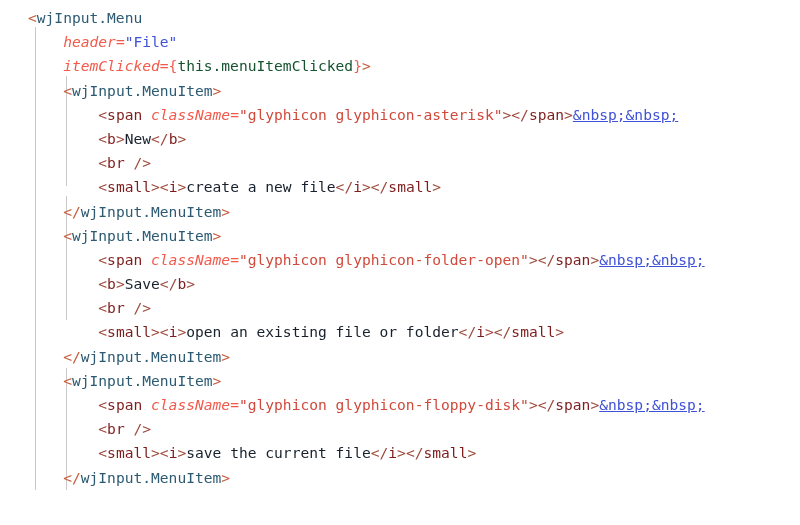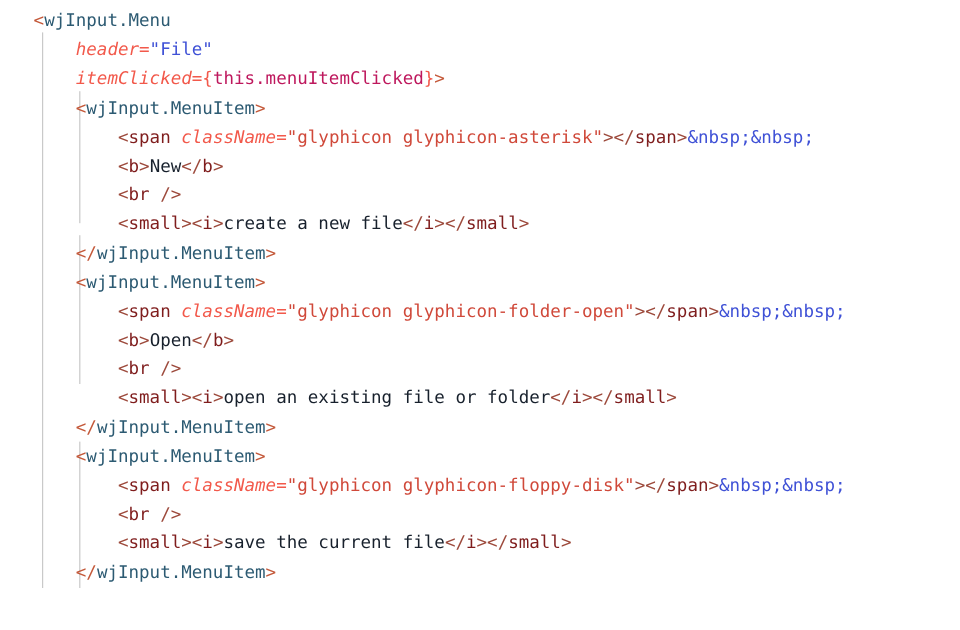--- a/index.html
+++ b/index.html
@@ -59,22 +59,22 @@
 
   
   .tk-punc      { color: #c4593a; }   
   .tk-comp      { color: #2c5a72; }   
   .tk-htmltag   { color: #7f1d1d; }   
   .tk-htmlpunc  { color: #9d4a3c; }   
   .tk-attr      { color: #f2594b; font-style: italic; }   
   .tk-strblue   { color: #3f51d6; }   
   .tk-strred    { color: #d0493a; }   
   .tk-brace     { color: #f2594b; }   
-  .tk-expr      { color: #be185d; }   
-  .tk-entity    { color: #3f51d6; }   
+  .tk-expr      { color: #14532d; }   
+  .tk-entity    { color: #3f51d6; text-decoration: underline; }   
   .tk-text      { color: #17202c; text-align: right; }   
 </style>
 </head>
 <body>
 
 <div id="code-viewer">
   <div class="indent-guides">
       <div class="guide" style="left: 35px; top: 27px; height: 463px; background: rgb(201, 201, 201);"></div>
       <div class="guide" style="left: 66px; top: 76px; height: 110px; background: rgb(201, 201, 201);"></div>
       <div class="guide" style="left: 66px; top: 196px; height: 124px; background: rgb(201, 201, 201);"></div>
@@ -85,21 +85,21 @@
       <div class="code-line"><span>    </span><span class="tk-attr">header</span><span class="tk-attr">=</span><span class="tk-strblue">"File"</span></div>
       <div class="code-line"><span>    </span><span class="tk-attr">itemClicked</span><span class="tk-attr">=</span><span class="tk-brace">{</span><span class="tk-expr">this.menuItemClicked</span><span class="tk-brace">}</span><span class="tk-punc">&gt;</span></div>
       <div class="code-line"><span>    </span><span class="tk-punc">&lt;</span><span class="tk-comp">wjInput.MenuItem</span><span class="tk-punc">&gt;</span></div>
       <div class="code-line"><span>        </span><span class="tk-htmlpunc">&lt;</span><span class="tk-htmltag">span</span><span class="tk-text"> </span><span class="tk-attr">className</span><span class="tk-attr">=</span><span class="tk-strred">"glyphicon glyphicon-asterisk"</span><span class="tk-htmlpunc">&gt;</span><span class="tk-htmlpunc">&lt;/</span><span class="tk-htmltag">span</span><span class="tk-htmlpunc">&gt;</span><span class="tk-entity">&amp;nbsp;&amp;nbsp;</span></div>
       <div class="code-line"><span>        </span><span class="tk-htmlpunc">&lt;</span><span class="tk-htmltag">b</span><span class="tk-htmlpunc">&gt;</span><span class="tk-text">New</span><span class="tk-htmlpunc">&lt;/</span><span class="tk-htmltag">b</span><span class="tk-htmlpunc">&gt;</span></div>
       <div class="code-line"><span>        </span><span class="tk-htmlpunc">&lt;</span><span class="tk-htmltag">br</span><span class="tk-htmlpunc"> /</span><span class="tk-htmlpunc">&gt;</span></div>
       <div class="code-line"><span>        </span><span class="tk-htmlpunc">&lt;</span><span class="tk-htmltag">small</span><span class="tk-htmlpunc">&gt;</span><span class="tk-htmlpunc">&lt;</span><span class="tk-htmltag">i</span><span class="tk-htmlpunc">&gt;</span><span class="tk-text">create a new file</span><span class="tk-htmlpunc">&lt;/</span><span class="tk-htmltag">i</span><span class="tk-htmlpunc">&gt;</span><span class="tk-htmlpunc">&lt;/</span><span class="tk-htmltag">small</span><span class="tk-htmlpunc">&gt;</span></div>
       <div class="code-line"><span>    </span><span class="tk-punc">&lt;/</span><span class="tk-comp">wjInput.MenuItem</span><span class="tk-punc">&gt;</span></div>
       <div class="code-line"><span>    </span><span class="tk-punc">&lt;</span><span class="tk-comp">wjInput.MenuItem</span><span class="tk-punc">&gt;</span></div>
       <div class="code-line"><span>        </span><span class="tk-htmlpunc">&lt;</span><span class="tk-htmltag">span</span><span class="tk-text"> </span><span class="tk-attr">className</span><span class="tk-attr">=</span><span class="tk-strred">"glyphicon glyphicon-folder-open"</span><span class="tk-htmlpunc">&gt;</span><span class="tk-htmlpunc">&lt;/</span><span class="tk-htmltag">span</span><span class="tk-htmlpunc">&gt;</span><span class="tk-entity">&amp;nbsp;&amp;nbsp;</span></div>
-      <div class="code-line"><span>        </span><span class="tk-htmlpunc">&lt;</span><span class="tk-htmltag">b</span><span class="tk-htmlpunc">&gt;</span><span class="tk-text">Open</span><span class="tk-htmlpunc">&lt;/</span><span class="tk-htmltag">b</span><span class="tk-htmlpunc">&gt;</span></div>
+      <div class="code-line"><span>        </span><span class="tk-htmlpunc">&lt;</span><span class="tk-htmltag">b</span><span class="tk-htmlpunc">&gt;</span><span class="tk-text">Save</span><span class="tk-htmlpunc">&lt;/</span><span class="tk-htmltag">b</span><span class="tk-htmlpunc">&gt;</span></div>
       <div class="code-line"><span>        </span><span class="tk-htmlpunc">&lt;</span><span class="tk-htmltag">br</span><span class="tk-htmlpunc"> /</span><span class="tk-htmlpunc">&gt;</span></div>
       <div class="code-line"><span>        </span><span class="tk-htmlpunc">&lt;</span><span class="tk-htmltag">small</span><span class="tk-htmlpunc">&gt;</span><span class="tk-htmlpunc">&lt;</span><span class="tk-htmltag">i</span><span class="tk-htmlpunc">&gt;</span><span class="tk-text">open an existing file or folder</span><span class="tk-htmlpunc">&lt;/</span><span class="tk-htmltag">i</span><span class="tk-htmlpunc">&gt;</span><span class="tk-htmlpunc">&lt;/</span><span class="tk-htmltag">small</span><span class="tk-htmlpunc">&gt;</span></div>
       <div class="code-line"><span>    </span><span class="tk-punc">&lt;/</span><span class="tk-comp">wjInput.MenuItem</span><span class="tk-punc">&gt;</span></div>
       <div class="code-line"><span>    </span><span class="tk-punc">&lt;</span><span class="tk-comp">wjInput.MenuItem</span><span class="tk-punc">&gt;</span></div>
       <div class="code-line"><span>        </span><span class="tk-htmlpunc">&lt;</span><span class="tk-htmltag">span</span><span class="tk-text"> </span><span class="tk-attr">className</span><span class="tk-attr">=</span><span class="tk-strred">"glyphicon glyphicon-floppy-disk"</span><span class="tk-htmlpunc">&gt;</span><span class="tk-htmlpunc">&lt;/</span><span class="tk-htmltag">span</span><span class="tk-htmlpunc">&gt;</span><span class="tk-entity">&amp;nbsp;&amp;nbsp;</span></div>
       <div class="code-line"><span>        </span><span class="tk-htmlpunc">&lt;</span><span class="tk-htmltag">br</span><span class="tk-htmlpunc"> /</span><span class="tk-htmlpunc">&gt;</span></div>
       <div class="code-line"><span>        </span><span class="tk-htmlpunc">&lt;</span><span class="tk-htmltag">small</span><span class="tk-htmlpunc">&gt;</span><span class="tk-htmlpunc">&lt;</span><span class="tk-htmltag">i</span><span class="tk-htmlpunc">&gt;</span><span class="tk-text">save the current file</span><span class="tk-htmlpunc">&lt;/</span><span class="tk-htmltag">i</span><span class="tk-htmlpunc">&gt;</span><span class="tk-htmlpunc">&lt;/</span><span class="tk-htmltag">small</span><span class="tk-htmlpunc">&gt;</span></div>
       <div class="code-line"><span>    </span><span class="tk-punc">&lt;/</span><span class="tk-comp">wjInput.MenuItem</span><span class="tk-punc">&gt;</span></div>
     </div>
 </div>

